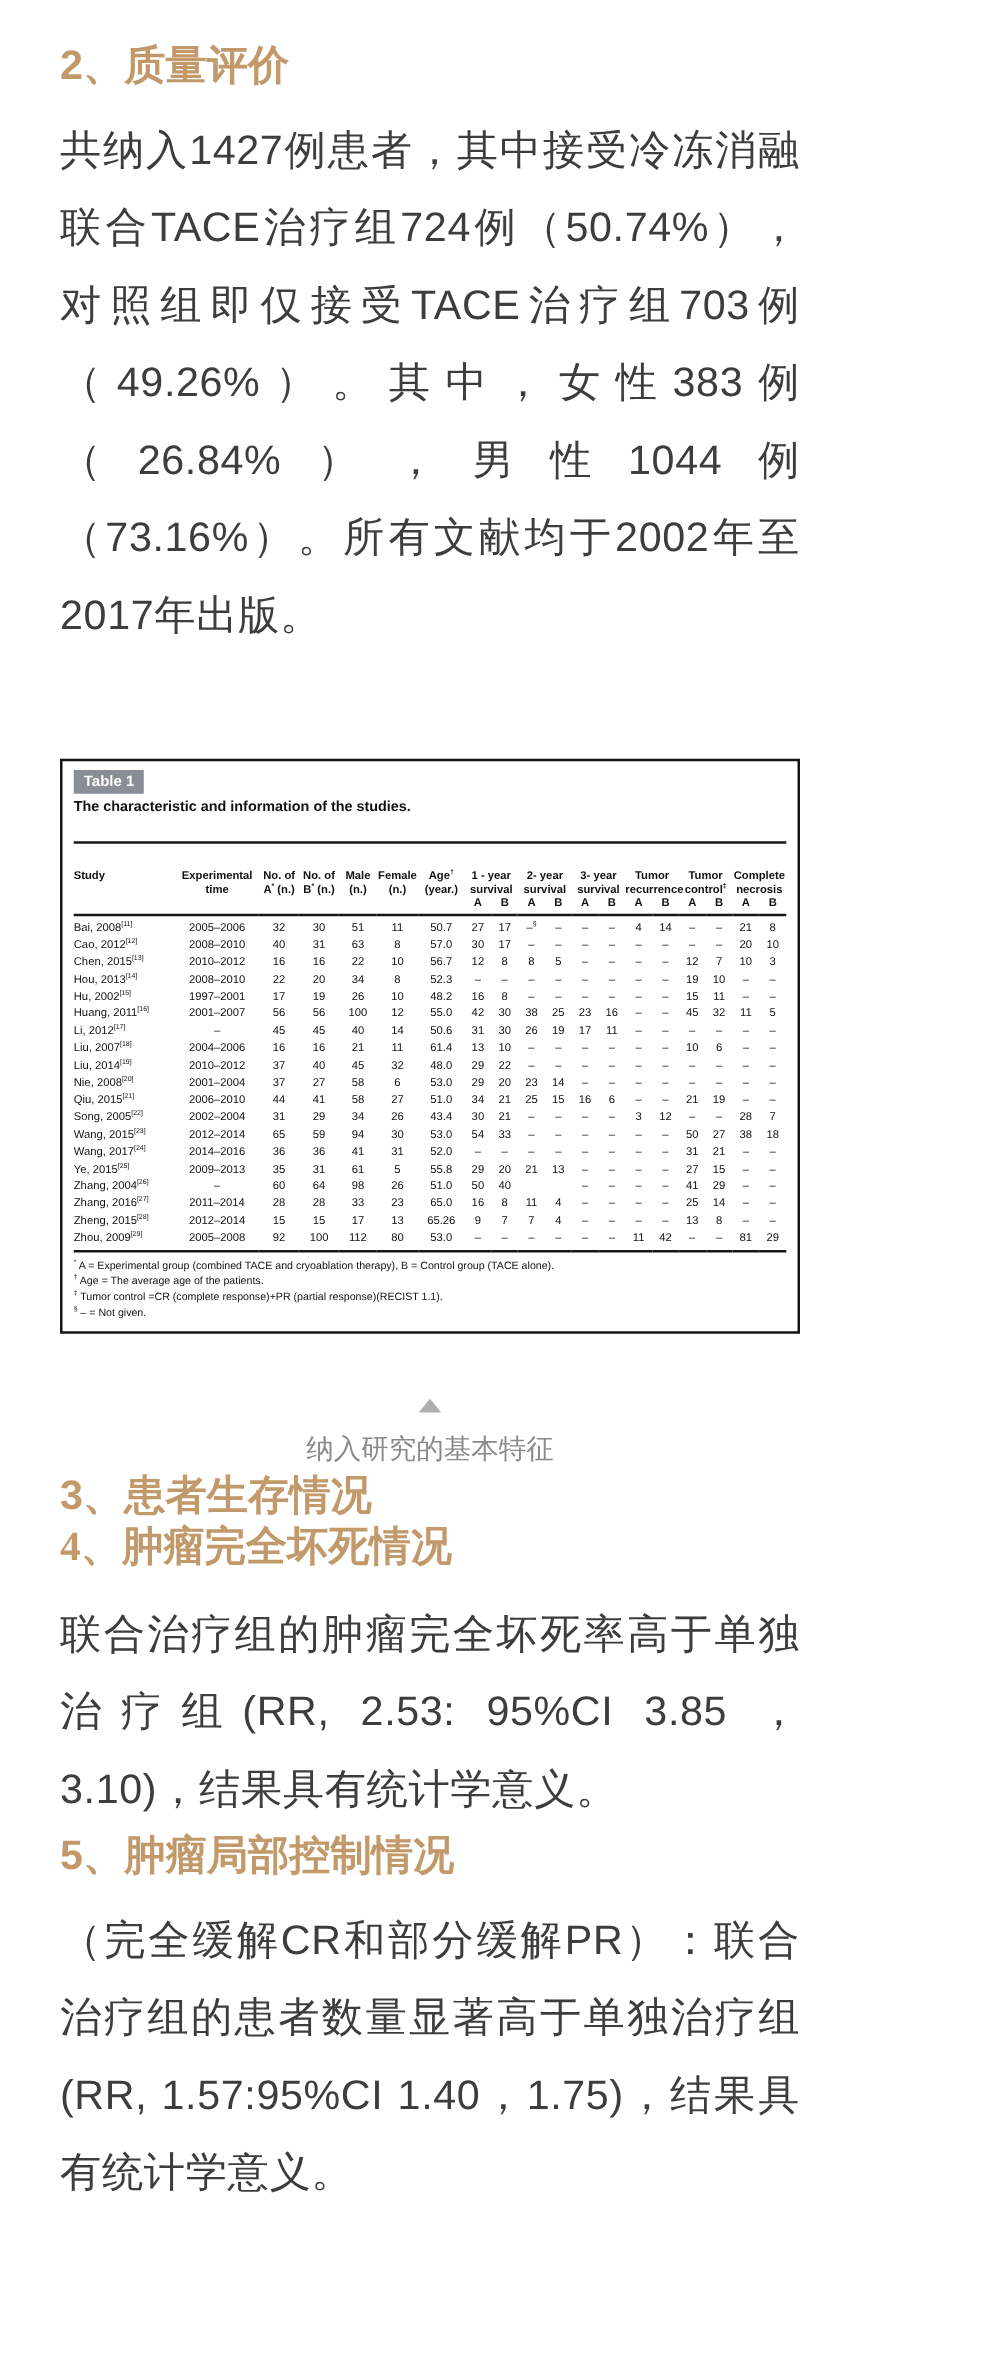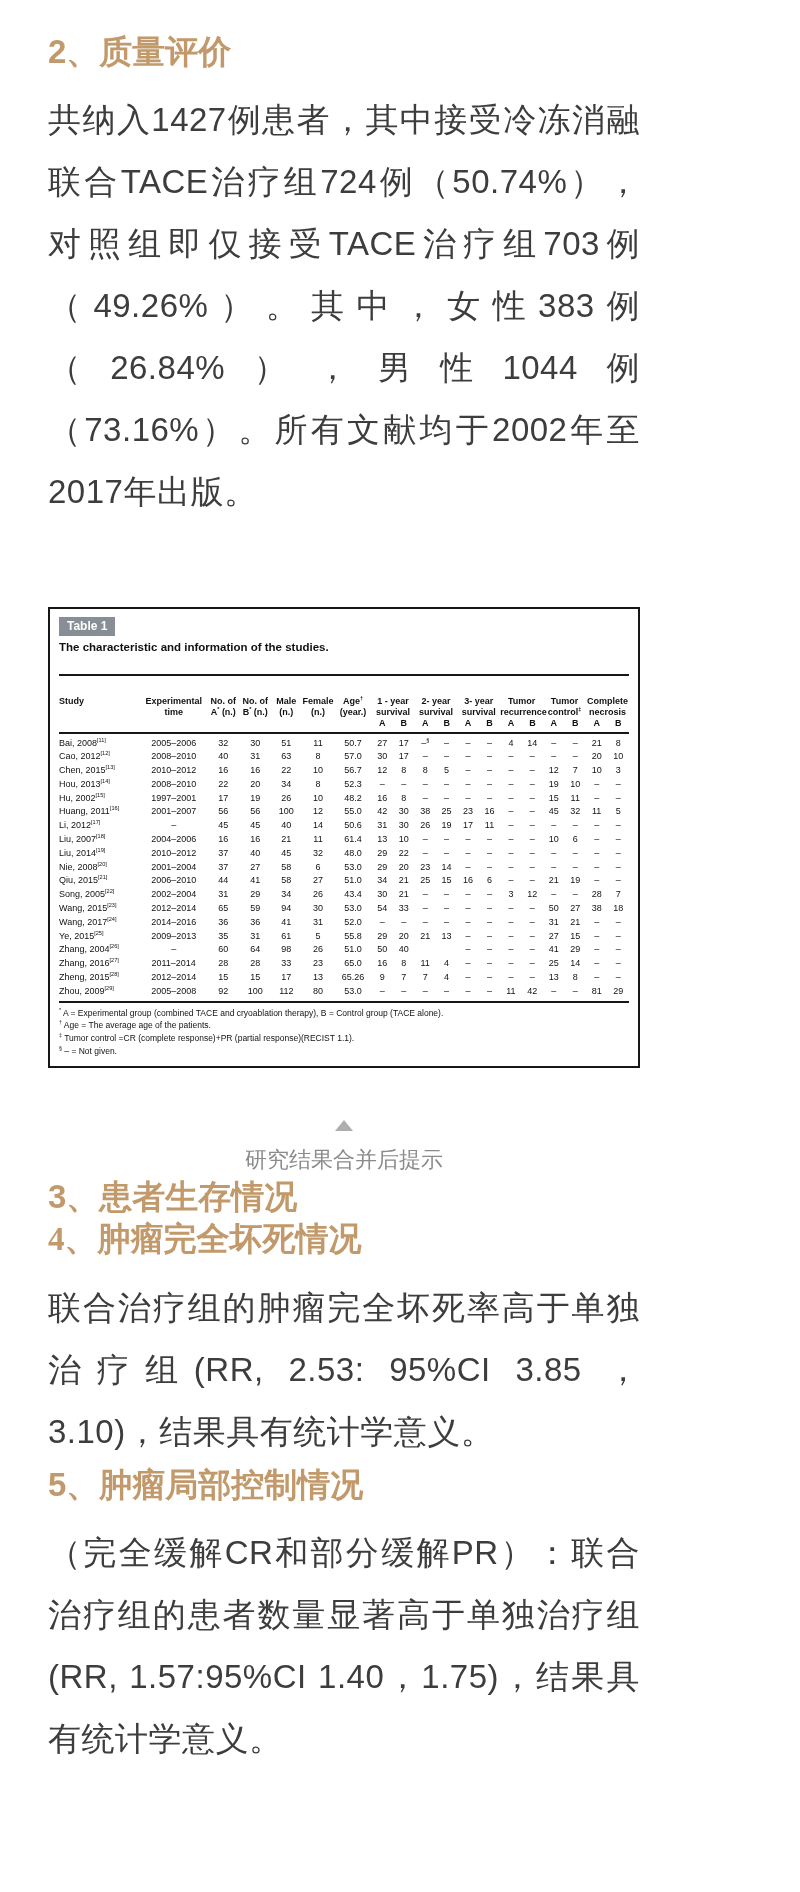--- a/index.html
+++ b/index.html
@@ -540,21 +540,21 @@
           <div class="fn"><sup>†</sup> Age = The average age of the patients.</div>
           <div class="fn"><sup>‡</sup> Tumor control =CR (complete response)+PR (partial response)(RECIST 1.1).</div>
           <div class="fn"><sup>§</sup> – = Not given.</div>
         </div>
     </div>
   </figure>
 
   <div class="collapse">
     <span class="tri"></span>
   </div>
-  <div class="caption">研究结果合并后提示</div>
+  <div class="caption">纳入研究的基本特征</div>
 
   <section>
     <h2 class="sec mt-h3">3、患者生存情况</h2>
   </section>
 
   <section>
     <h2 class="sec mt-h4">4、肿瘤完全坏死情况</h2>
     <p class="body">联合治疗组的肿瘤完全坏死率高于单独治疗组(RR, 2.53: 95%CI 3.85 ， 3.10)，结果具有统计学意义。</p>
   </section>
 

